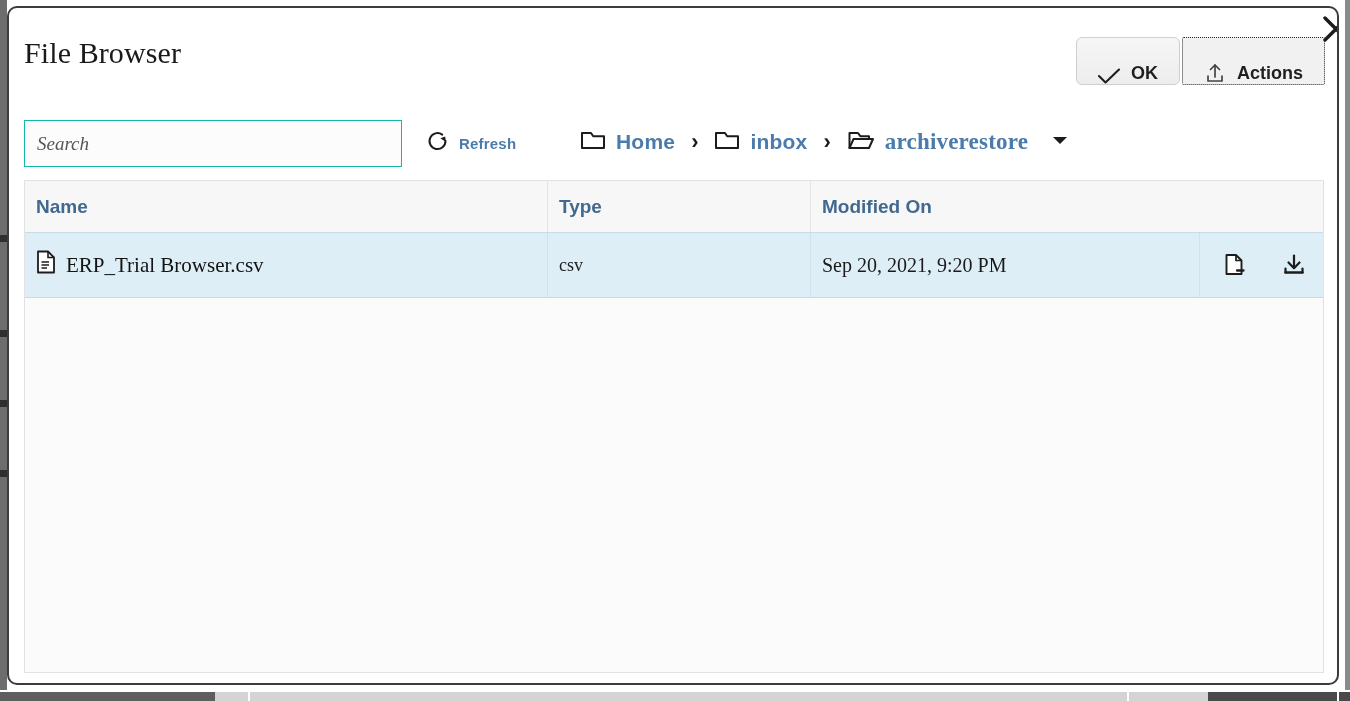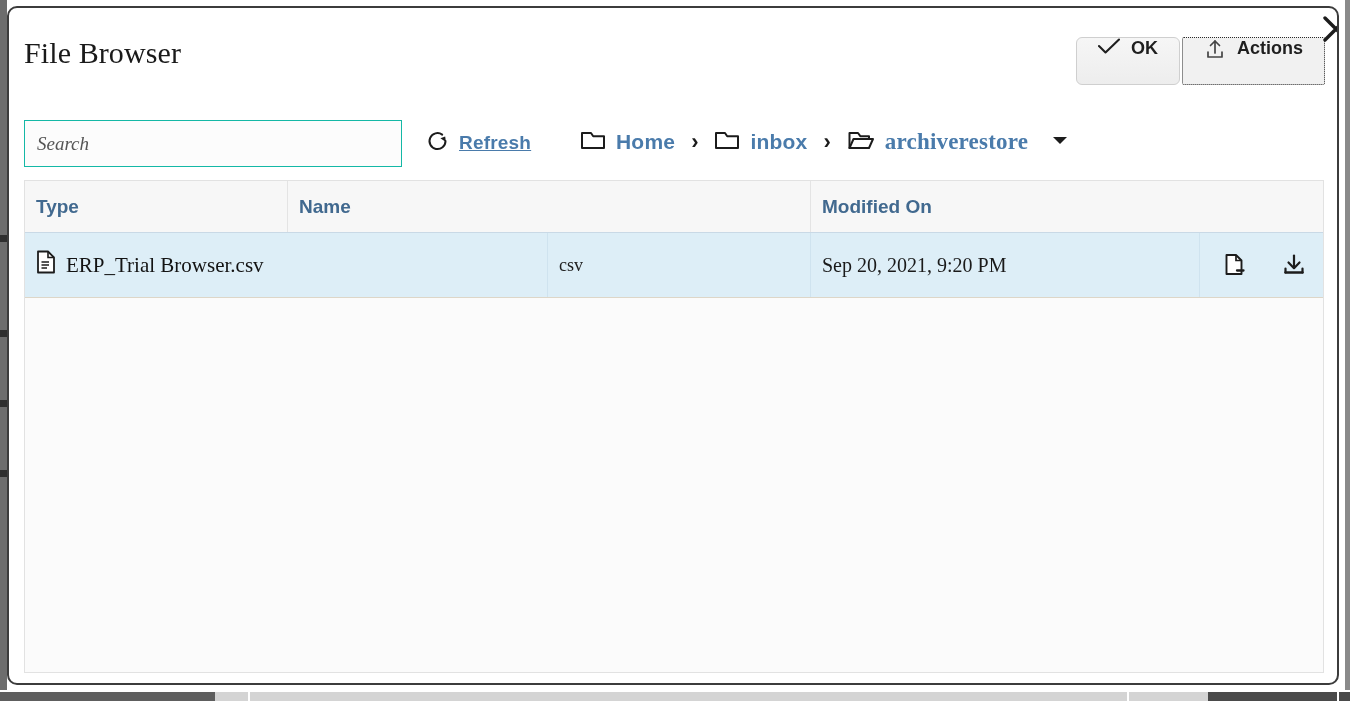--- a/index.html
+++ b/index.html
@@ -70,21 +70,21 @@
 
   .header-actions {
     position: absolute;
     right: 12px;
     top: 29px;
     display: flex;
     align-items: stretch;
   }
   .btn {
     display: flex;
-    align-items: flex-start;
+    align-items: flex-end;
     gap: 11px;
     height: 48px;
     padding: 0 21px;
     box-sizing: border-box;
     background: #f2f2f2;
     color: #1f1f1f;
     font-size: 18px;
     font-weight: bold;
     cursor: pointer;
     user-select: none;
@@ -149,25 +149,24 @@
     position: absolute;
     left: 417px;
     top: 25px;
     display: flex;
     align-items: center;
     gap: 9px;
     cursor: pointer;
     user-select: none;
   }
   .refresh-label {
-    font-size: 19px;
+    font-size: 15px;
     font-weight: bold;
     color: #4a7bab;
     letter-spacing: 0.2px;
-    text-decoration: underline;
   }
 
   .breadcrumb {
     position: absolute;
     left: 571px;
     top: 25px;
     display: flex;
     align-items: center;
   }
   .crumb {
@@ -410,22 +409,22 @@
               <path d="M3 4 L10 11 L17 4 Z" fill="#1c1c1c"></path>
             </svg>
           </span>
         </div>
       </div>
     </div>
 
     <div class="table-wrap">
 
       <div class="thead">
+        <div class="th col-name">Name</div>
         <div class="th col-type">Type</div>
-        <div class="th col-name">Name</div>
         <div class="th col-modified">Modified On</div>
       </div>
 
       <div class="tbody">
 
         <div class="trow">
 
           <div class="td col-name">
             <span class="file-name">
               <span>

